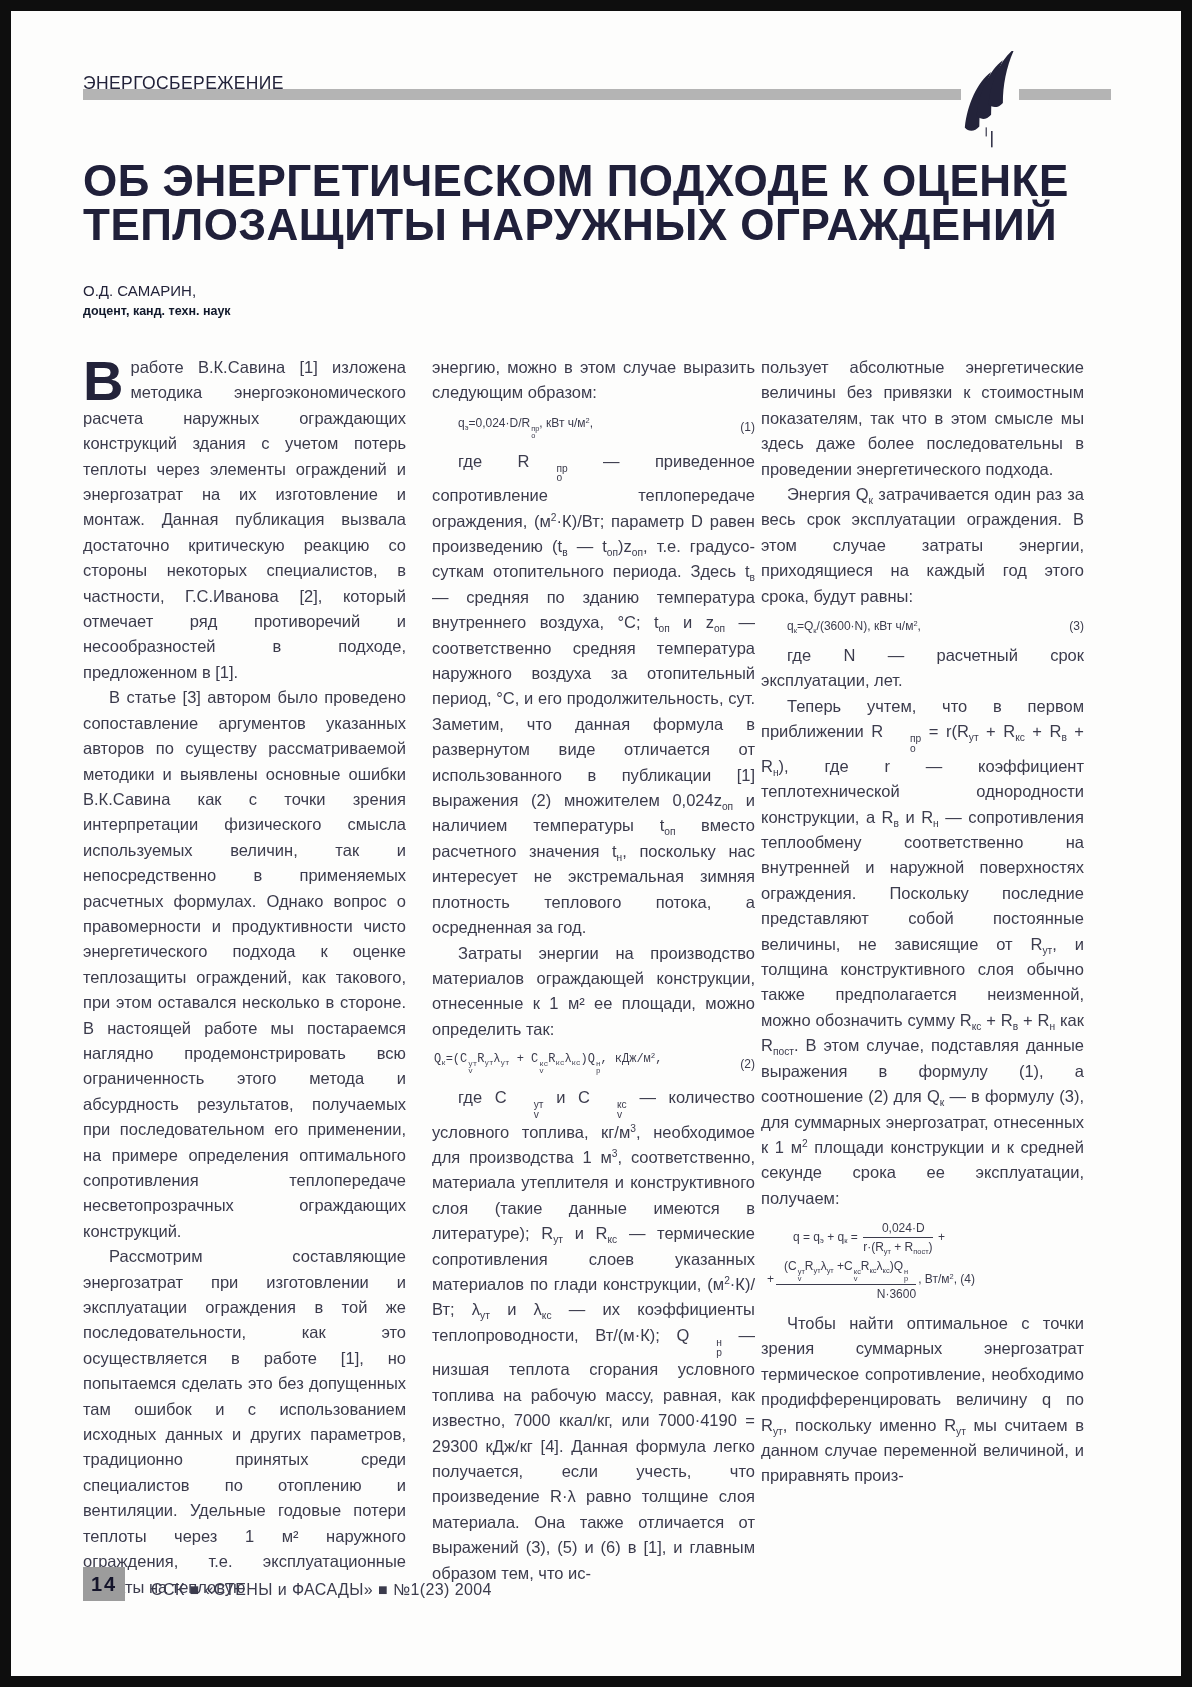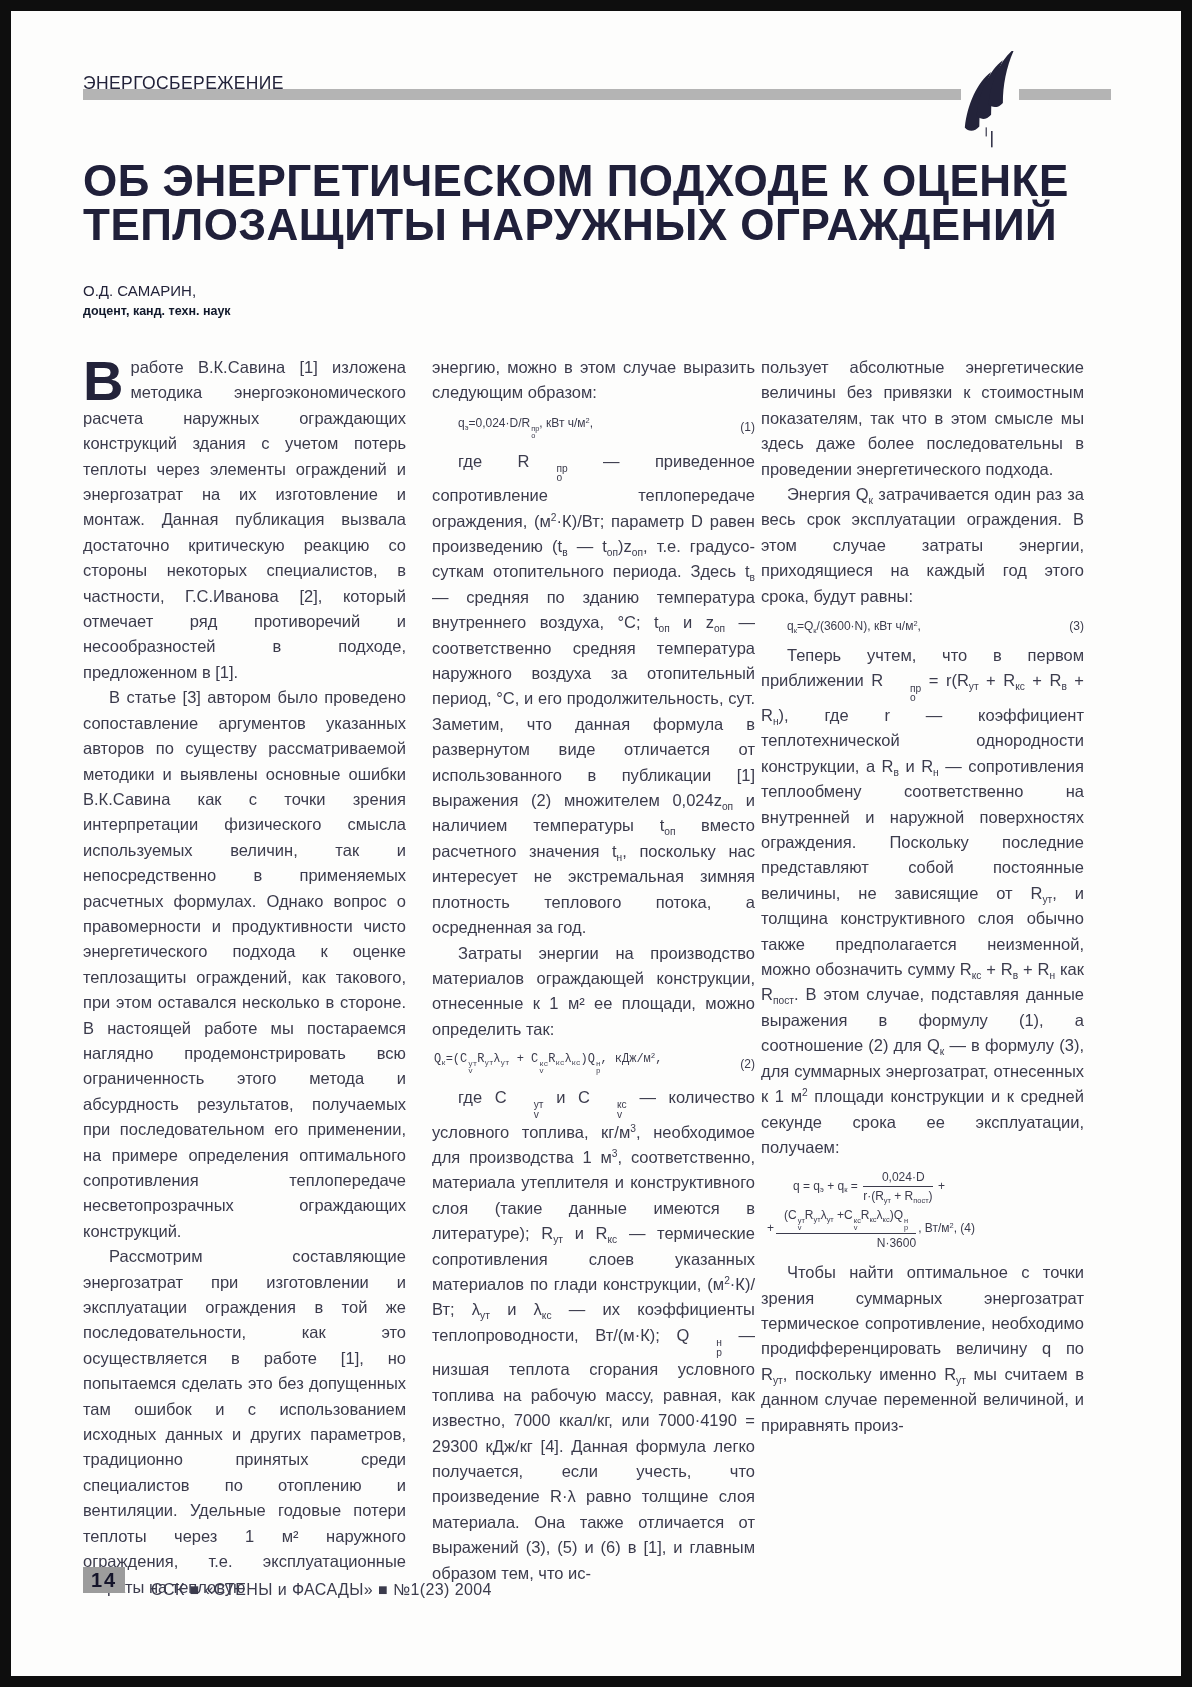--- a/index.html
+++ b/index.html
@@ -36,21 +36,21 @@
   .f-body { flex:1; padding-left:26px; }
   .formula.wide .f-body { padding-left:2px;font-family:Liberation Mono, monospace; }
   .f-num { padding-left:4px; white-space:nowrap; }
   .frac { display:inline-block; vertical-align:middle; text-align:right; margin:0 2px; }
   .frac .num { display:block; border-bottom:1.5px solid #3b3b4c; padding:0 8px 2px; }
   .frac .den { display:block; padding-top:2px; }
   .formula.stacked { display:block; }
   .formula.stacked .f4-line { padding-left:32px; margin:5px 0; }
   .formula.stacked .f4-line + .f4-line { padding-left:6px; }
   
-  .pagenum-box { position:absolute; left:72px; top:1556px; width:42px; height:26px; background:#9c9c9c;
+  .pagenum-box { position:absolute; left:72px; top:1556px; width:42px; height:34px; background:#9c9c9c;
     color:#14142a; font-weight:bold; font-size:20px; letter-spacing:2px;
     display:flex; align-items:center; justify-content:center; }
   .journal-line { position:absolute; left:140px; top:1570px; font-size:16px; color:#3b3b4c; letter-spacing:0.4px; }
 </style>
 </head>
 <body>
 
 <div class="page">
 
   <div class="hdr-rule hdr-rule-left"></div>
@@ -118,20 +118,21 @@
         </span> — низшая теплота сгорания условного топлива на рабочую массу, равная, как известно, 7000 ккал/кг, или 7000·4190 = 29300 кДж/кг [4]. Данная формула легко получается, если учесть, что произведение R·λ равно толщине слоя материала. Она также отличается от выражений (3), (5) и (6) в [1], и главным образом тем, что ис-</p>
   </div>
 
   <div class="col col3">
     <p class="para no-indent">пользует абсолютные энергетические величины без привязки к стоимостным показателям, так что в этом смысле мы здесь даже более последовательны в проведении энергетического подхода.</p>
     <p class="para">Энергия Q<sub>к</sub> затрачивается один раз за весь срок эксплуатации ограждения. В этом случае затраты энергии, приходящиеся на каждый год этого срока, будут равны:</p>
     <div class="formula">
       <span class="f-body">q<sub>к</sub>=Q<sub>к</sub>/(3600·N), кВт ч/м<sup>2</sup>,</span>
       <span class="f-num">(3)</span>
     </div>
+    <p class="para">где N — расчетный срок эксплуатации, лет.</p>
     <p class="para">Теперь учтем, что в первом приближении R<span class="ss">
           <span class="ss-sup">пр</span>
           <span class="ss-sub">о</span>
         </span> = r(R<sub>ут</sub> + R<sub>кс</sub> + R<sub>в</sub> + R<sub>н</sub>), где r — коэффициент теплотехнической однородности конструкции, а R<sub>в</sub> и R<sub>н</sub> — сопротивления теплообмену соответственно на внутренней и наружной поверхностях ограждения. Поскольку последние представляют собой постоянные величины, не зависящие от R<sub>ут</sub>, и толщина конструктивного слоя обычно также предполагается неизменной, можно обозначить сумму R<sub>кс</sub> + R<sub>в</sub> + R<sub>н</sub> как R<sub>пост</sub>. В этом случае, подставляя данные выражения в формулу (1), а соотношение (2) для Q<sub>к</sub> — в формулу (3), для суммарных энергозатрат, отнесенных к 1 м<sup>2</sup> площади конструкции и к средней секунде срока ее эксплуатации, получаем:</p>
     <div class="formula stacked">
       <div class="f4-line">q = q<sub>э</sub> + q<sub>к</sub> = <span class="frac"><span class="num">0,024·D</span><span class="den">r·(R<sub>ут</sub> + R<sub>пост</sub>)</span></span> +</div>
       <div class="f4-line">+<span class="frac"><span class="num">(C<span class="ss">
                 <span class="ss-sup">ут</span>
                 <span class="ss-sub">v</span>
               </span>R<sub>ут</sub>λ<sub>ут</sub> +C<span class="ss">

